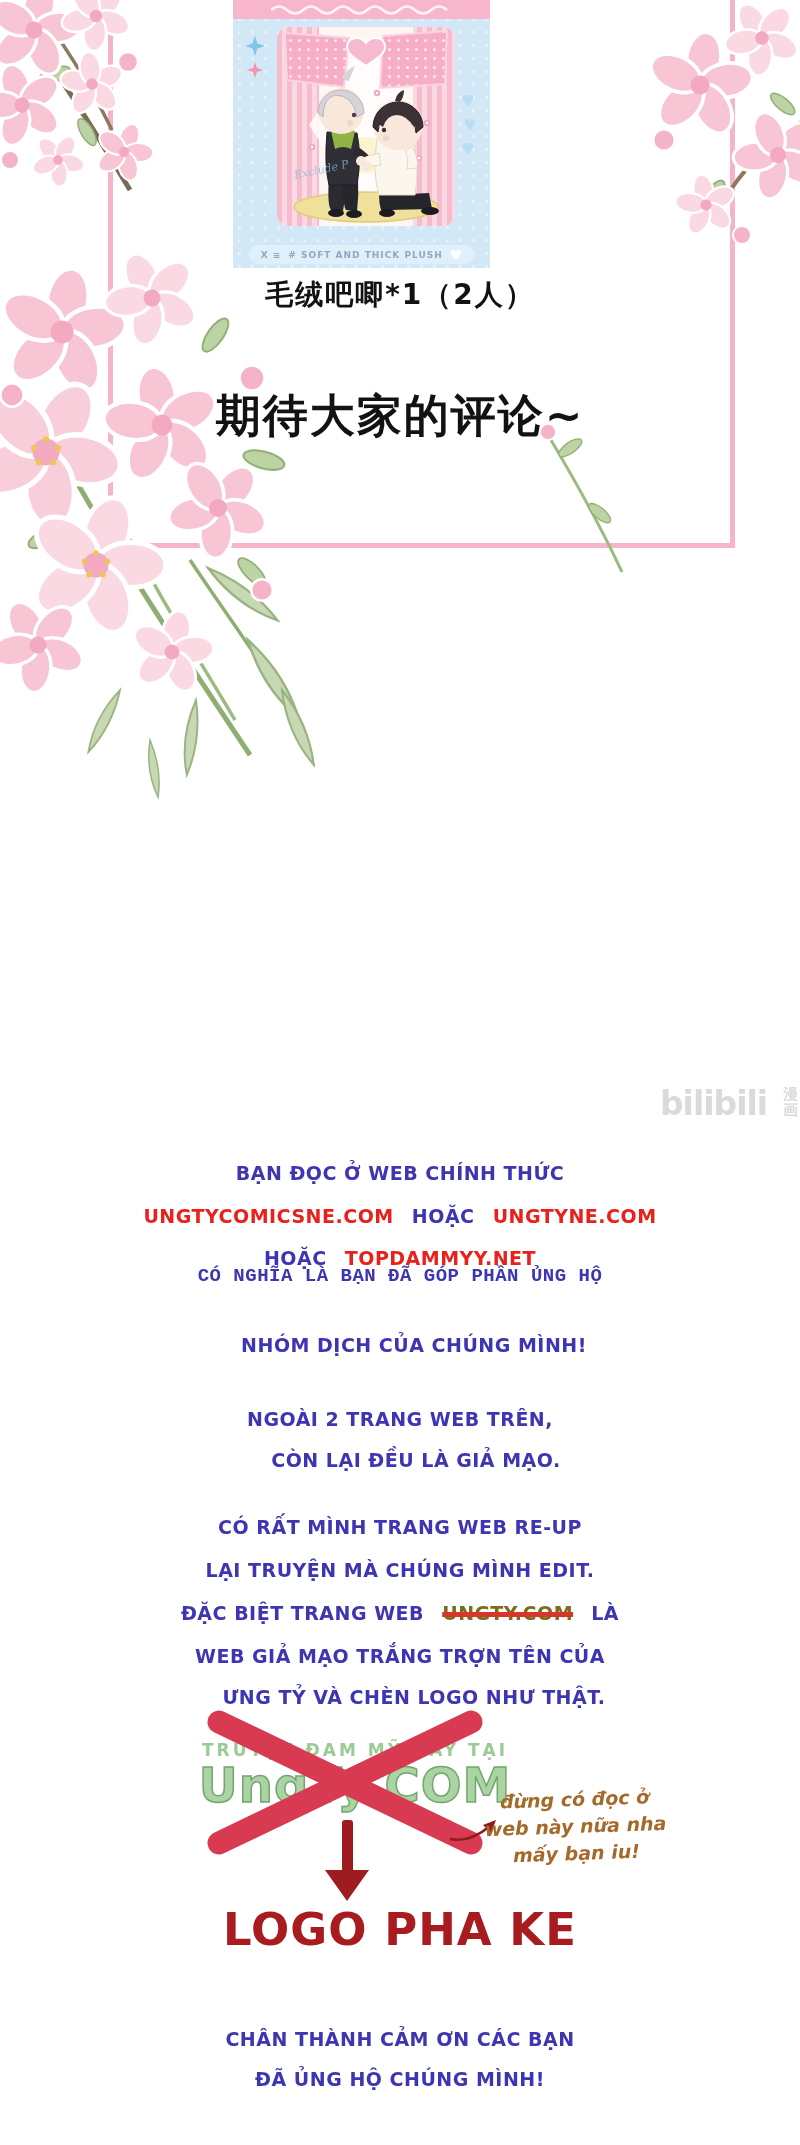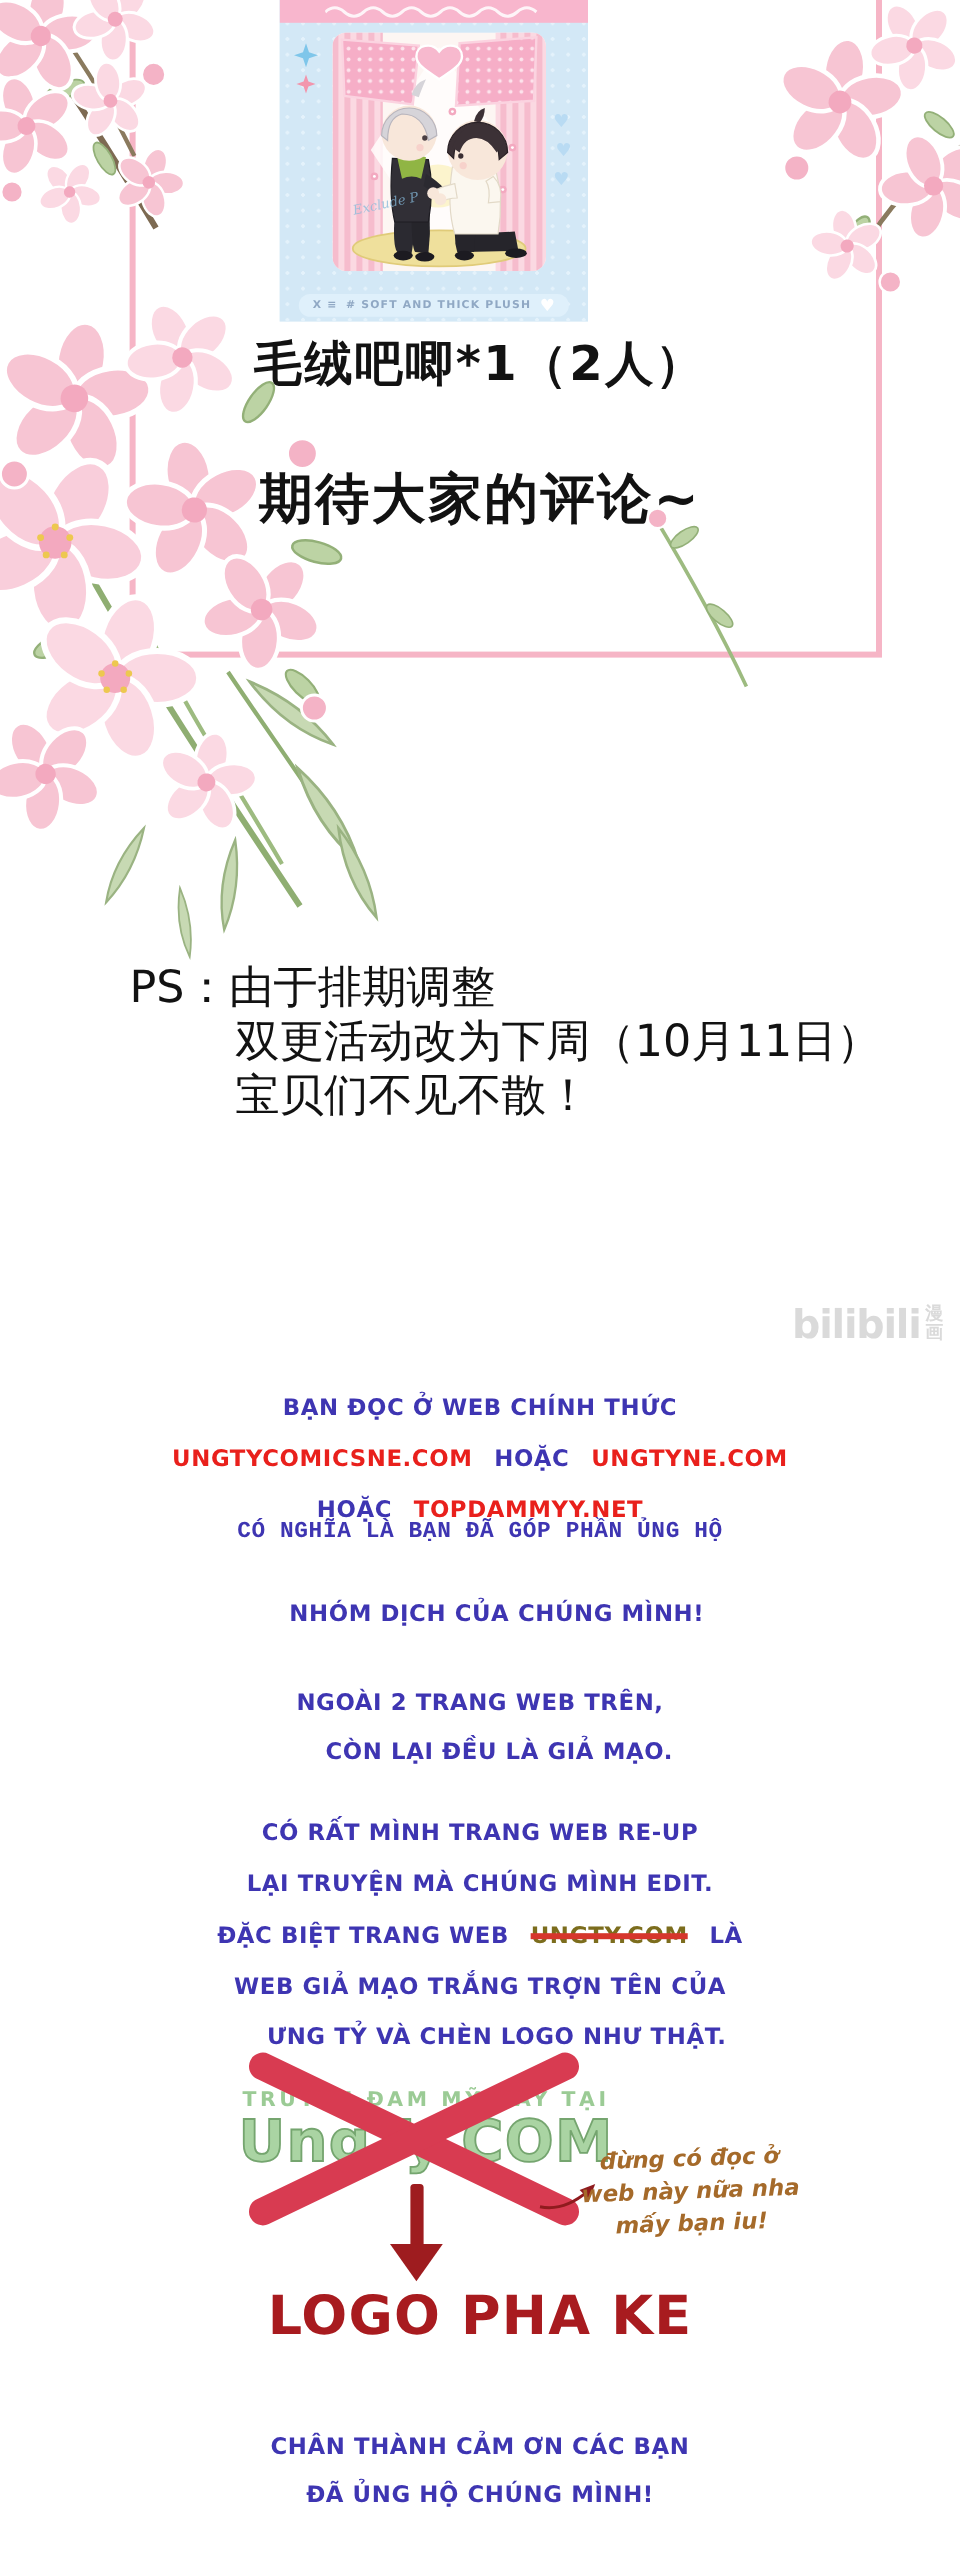--- a/index.html
+++ b/index.html
@@ -24,29 +24,29 @@
   .card-footer{position:absolute;left:16px;right:16px;top:245px;height:19px;background:#dff0fb;
         border-radius:10px;display:flex;align-items:center;justify-content:center;gap:7px;
         color:#90a8c4;font-size:9px;font-weight:bold;letter-spacing:1px;white-space:nowrap;}
   .card-footer .heart{color:#ffffff;font-size:14px;letter-spacing:0;}
   .c-heart{position:absolute;color:#b9dbf3;font-size:15px;z-index:2;}
   .sparkles{position:absolute;left:10px;top:36px;}
 
   
   .ann{position:absolute;left:0;right:0;text-align:center;color:#121212;font-weight:700;
        letter-spacing:2px;z-index:4;}
-  .ann1{top:276px;font-size:40px;}
+  .ann1{top:276px;font-size:28px;}
   .ann2{top:386px;font-size:45px;}
 
   
   .ps{position:absolute;left:108px;top:800px;color:#121212;font-size:37px;line-height:45px;z-index:4;}
   .ps .indent{padding-left:88px;}
 
   
-  .bili{position:absolute;left:660px;top:1086px;display:flex;align-items:flex-end;gap:4px;
+  .bili{position:absolute;left:660px;top:1086px;display:flex;align-items:flex-end;gap:16px;
         color:#dadada;z-index:1;}
   .bili-word{font-size:33px;font-weight:bold;letter-spacing:-1px;line-height:1;}
   .bili-cn{display:flex;flex-direction:column;font-size:15px;line-height:16px;font-weight:bold;padding-bottom:2px;}
 
   
   .vn{position:absolute;left:0;right:0;text-align:center;font-weight:bold;font-size:19px;
       letter-spacing:0.5px;white-space:nowrap;z-index:4;}
   .blue{color:#3e35b2;} .red{color:#e9201c;}
   .seg{display:inline-block;} .seg+.seg{margin-left:11px;}
   .strike{color:#7c6d1d;text-decoration:line-through;text-decoration-color:#d6362c;text-decoration-thickness:5px;}
@@ -250,25 +250,20 @@
     <div class="card-footer">
       <span>X ≡</span>
       <span># SOFT AND THICK PLUSH</span>
       <span class="heart">♥</span>
     </div>
   </div>
 
   <div class="ann ann1">毛绒吧唧*1（2人）</div>
   <div class="ann ann2">期待大家的评论~</div>
 
-  <div class="ps">
-    <div>PS：由于排期调整</div>
-    <div class="indent">双更活动改为下周（10月11日）</div>
-    <div class="indent">宝贝们不见不散！</div>
-  </div>
 
   <div class="bili">
     <span class="bili-word">bilibili</span>
     <span class="bili-cn">
       <span>漫</span>
       <span>画</span>
     </span>
   </div>
 
   <div class="vn vn-l1 blue">BẠN ĐỌC Ở WEB CHÍNH THỨC</div>

